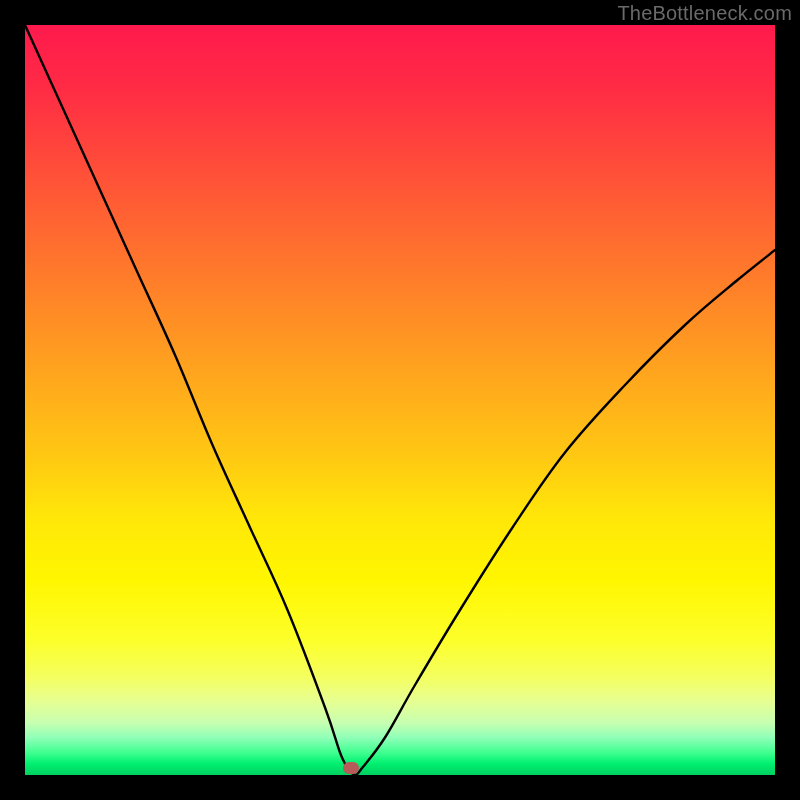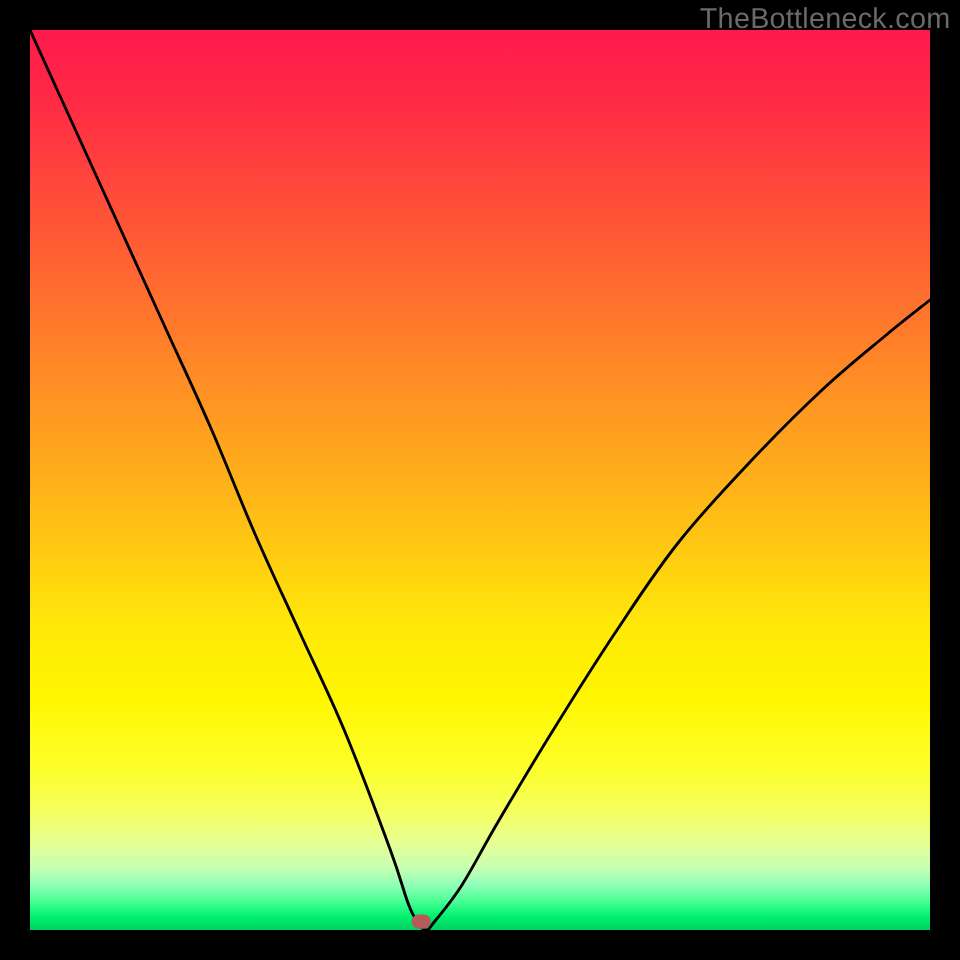--- a/index.html
+++ b/index.html
@@ -15,21 +15,21 @@
     position: relative;
     width: 800px;
     height: 800px;
     background: #000;
   }
   .watermark {
     position: absolute;
     top: 2px;
     right: 8px;
     color: #6a6a6a;
-    font-size: 24px;
+    font-size: 20px;
     font-weight: 500;
     letter-spacing: 0.2px;
     z-index: 5;
   }
   .plot-area {
     position: absolute;
     left: 25px;
     top: 25px;
     width: 750px;
     height: 750px;

